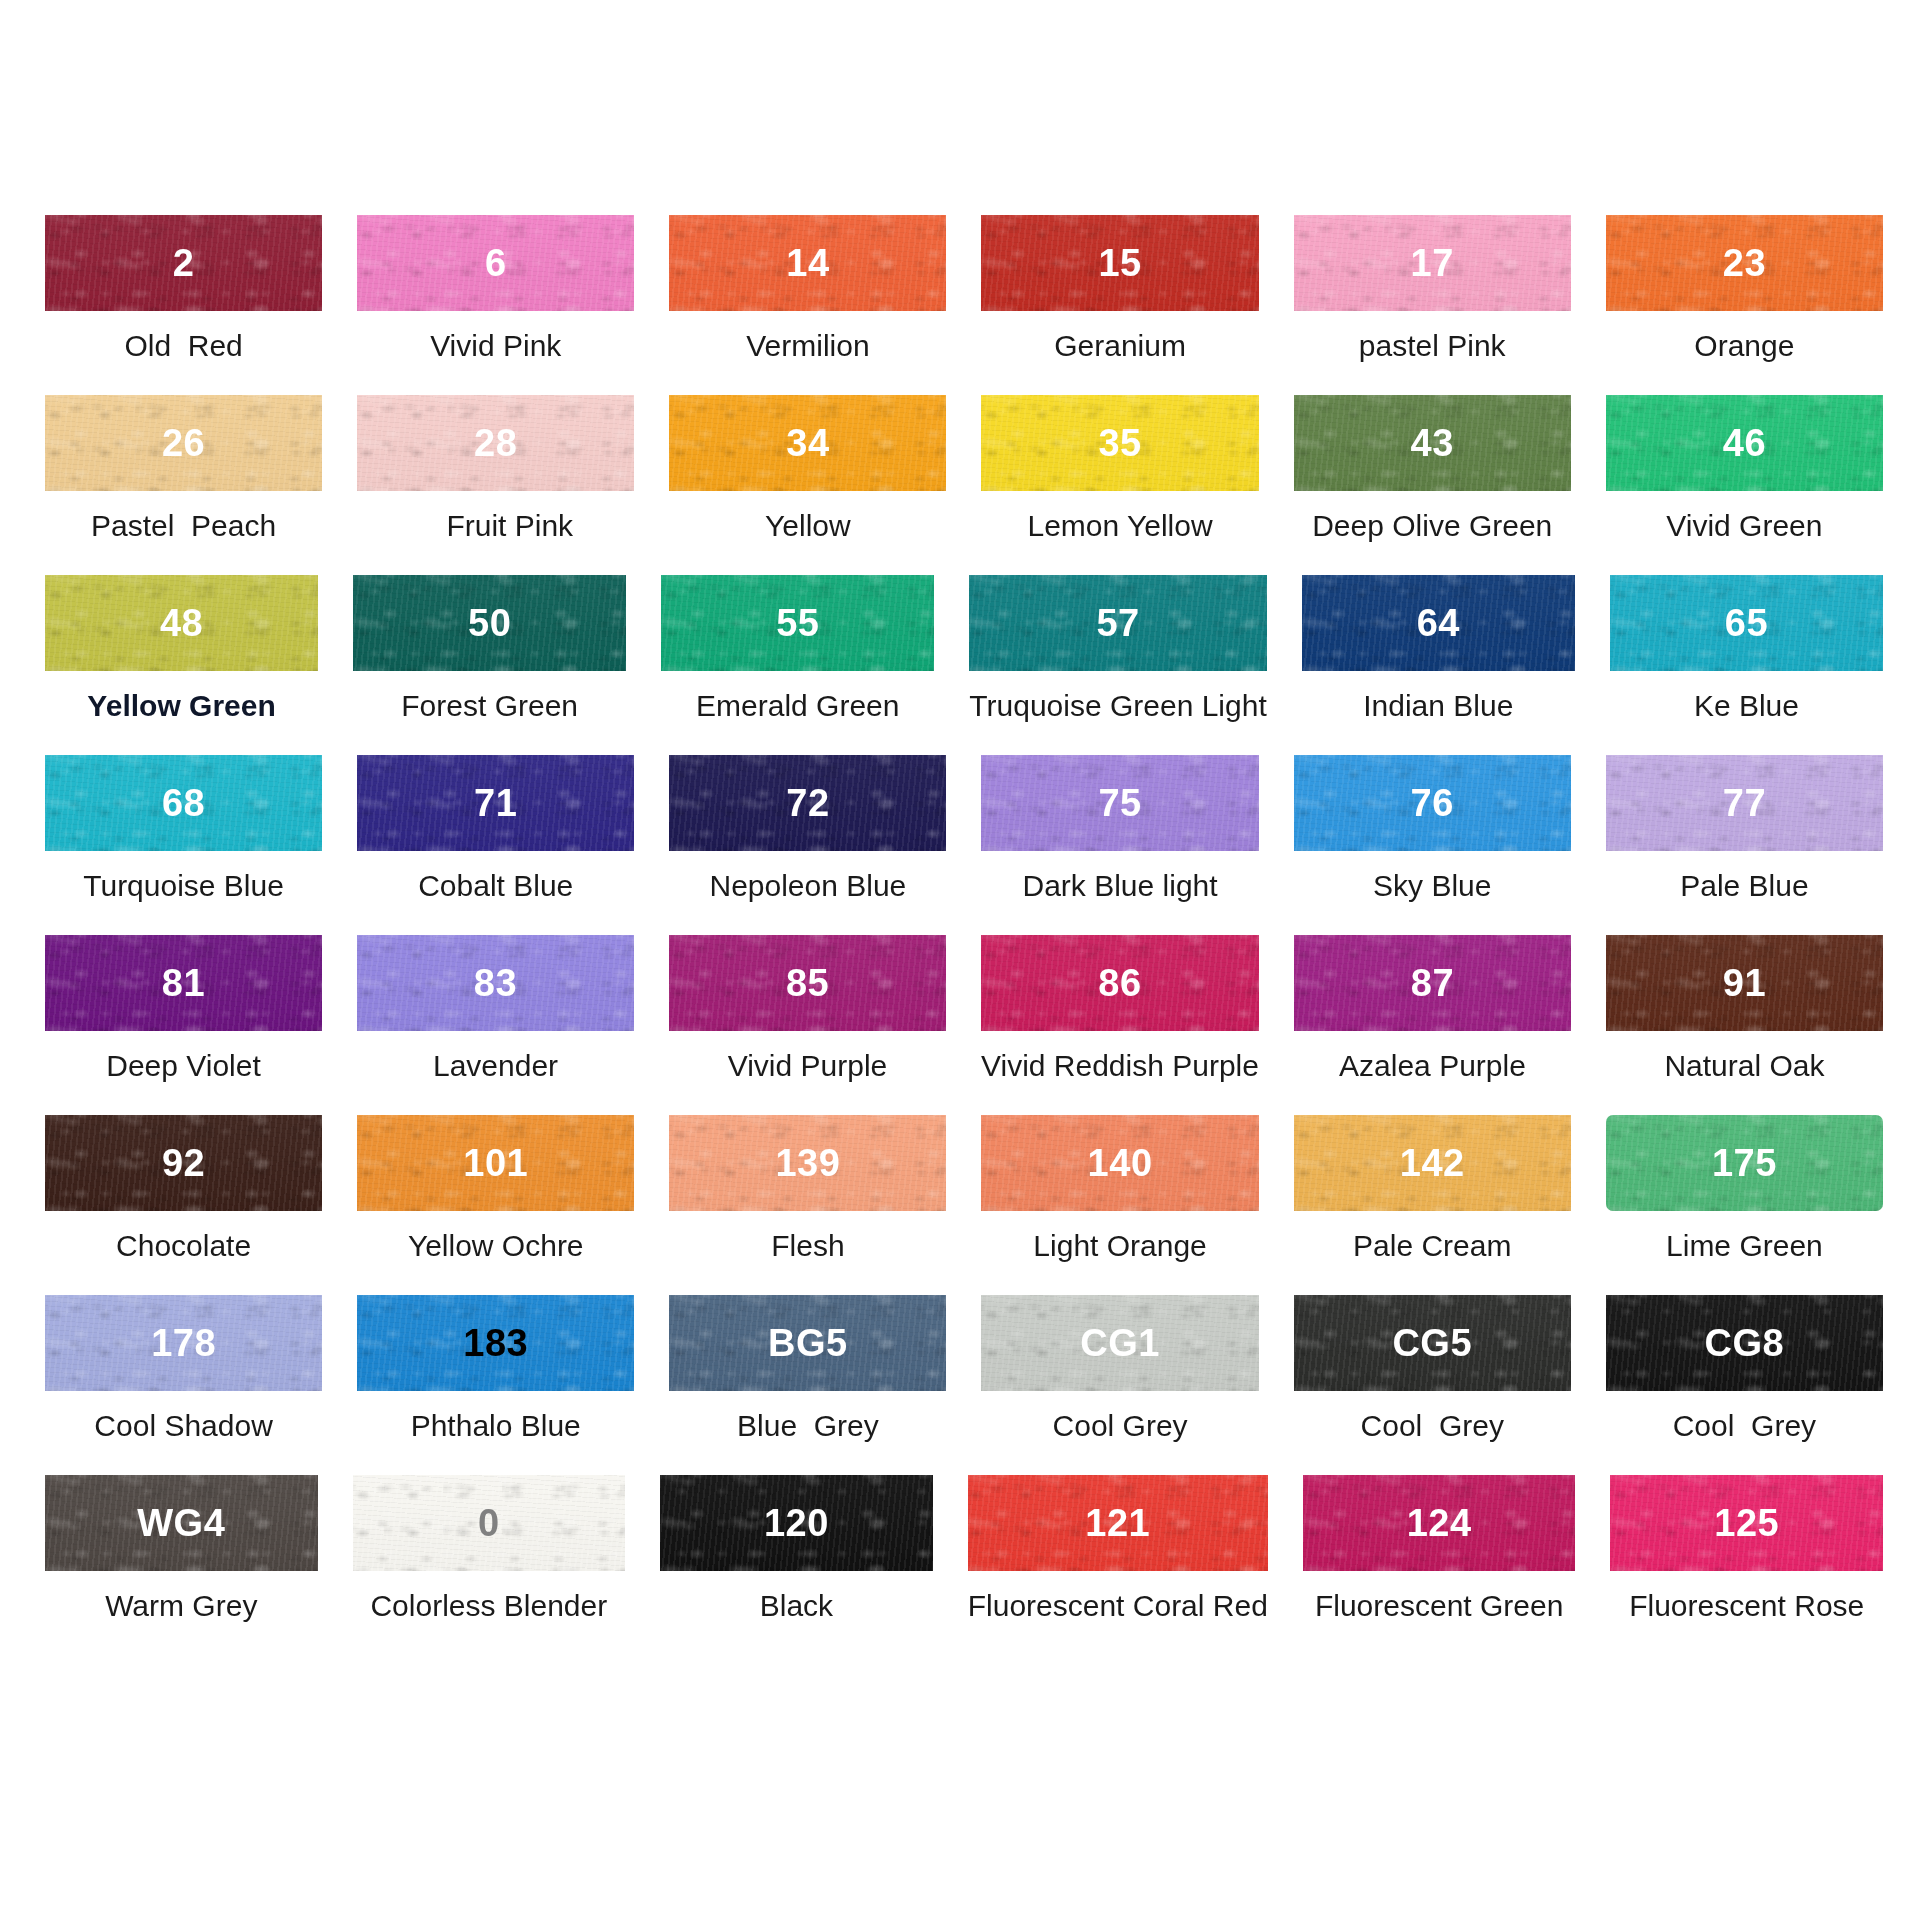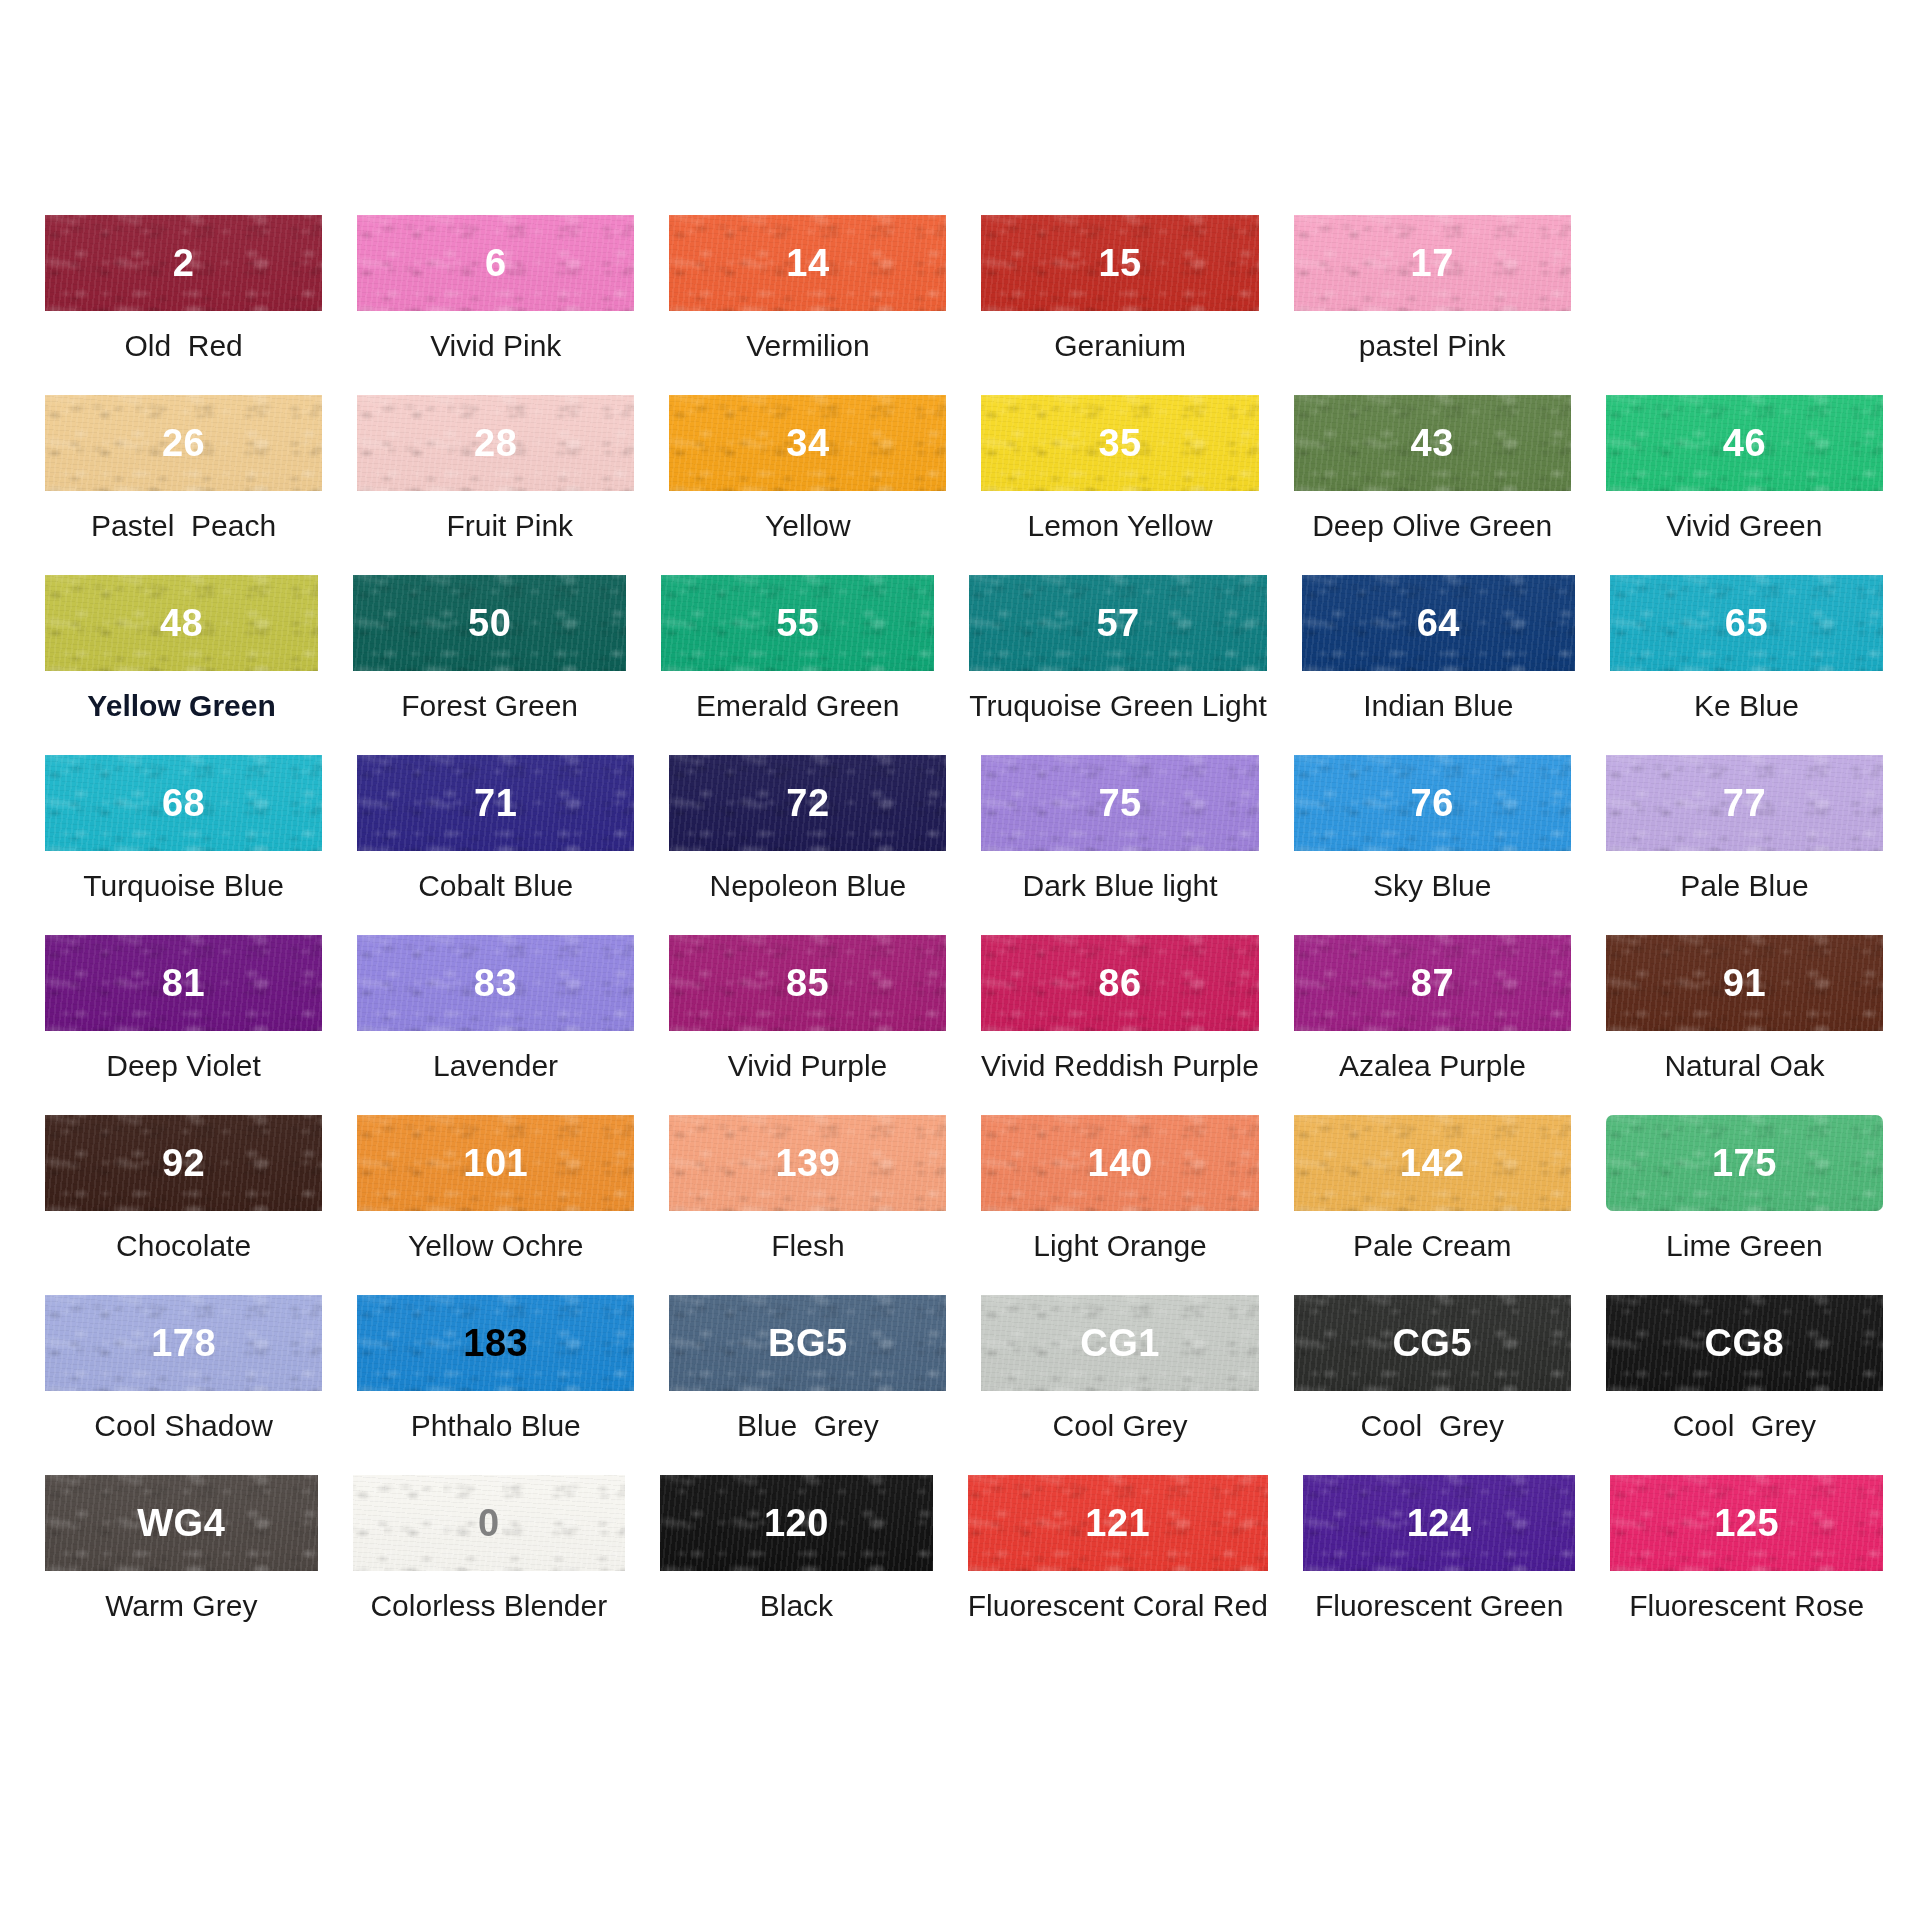--- a/index.html
+++ b/index.html
@@ -136,20 +136,26 @@
           <span class="swatch-code" style="color: rgb(255, 255, 255);">15</span>
         </div>
         <div class="swatch-name" style="color: rgb(26, 26, 26);">Geranium</div>
       </div>
       <div class="swatch-cell">
         <div class="swatch-chip" style="background-color: rgb(247, 163, 196);">
           <span class="swatch-code" style="color: rgb(255, 255, 255);">17</span>
         </div>
         <div class="swatch-name" style="color: rgb(26, 26, 26);">pastel Pink</div>
       </div>
+      <div class="swatch-cell">
+        <div class="swatch-chip" style="background-color: rgb(242, 112, 44);">
+          <span class="swatch-code" style="color: rgb(255, 255, 255);">23</span>
+        </div>
+        <div class="swatch-name" style="color: rgb(26, 26, 26);">Orange</div>
+      </div>
     </div>
     <div class="swatch-row">
       <div class="swatch-cell">
         <div class="swatch-chip" style="background-color: rgb(240, 205, 146);">
           <span class="swatch-code" style="color: rgb(255, 255, 255);">26</span>
         </div>
         <div class="swatch-name" style="color: rgb(26, 26, 26);">Pastel  Peach</div>
       </div>
       <div class="swatch-cell">
         <div class="swatch-chip" style="background-color: rgb(245, 205, 202);">
@@ -391,21 +397,21 @@
         </div>
         <div class="swatch-name" style="color: rgb(26, 26, 26);">Black</div>
       </div>
       <div class="swatch-cell">
         <div class="swatch-chip" style="background-color: rgb(232, 58, 49);">
           <span class="swatch-code" style="color: rgb(255, 255, 255);">121</span>
         </div>
         <div class="swatch-name" style="color: rgb(26, 26, 26);">Fluorescent Coral Red</div>
       </div>
       <div class="swatch-cell">
-        <div class="swatch-chip" style="background-color: #4c1d95;">
+        <div class="swatch-chip" style="background-color: #be185d;">
           <span class="swatch-code" style="color: rgb(255, 255, 255);">124</span>
         </div>
         <div class="swatch-name" style="color: rgb(26, 26, 26);">Fluorescent Green</div>
       </div>
       <div class="swatch-cell">
         <div class="swatch-chip" style="background-color: rgb(232, 36, 107);">
           <span class="swatch-code" style="color: rgb(255, 255, 255);">125</span>
         </div>
         <div class="swatch-name" style="color: rgb(26, 26, 26);">Fluorescent Rose</div>
       </div>

